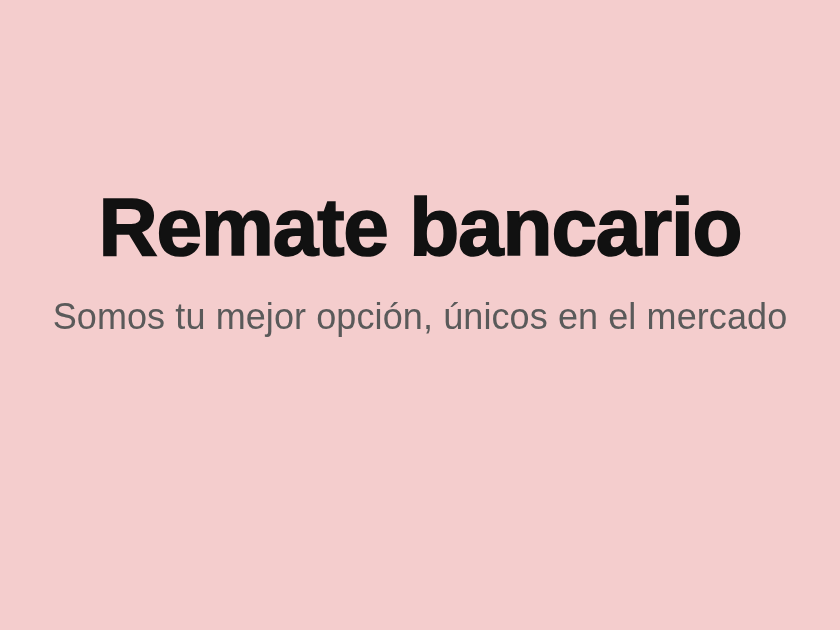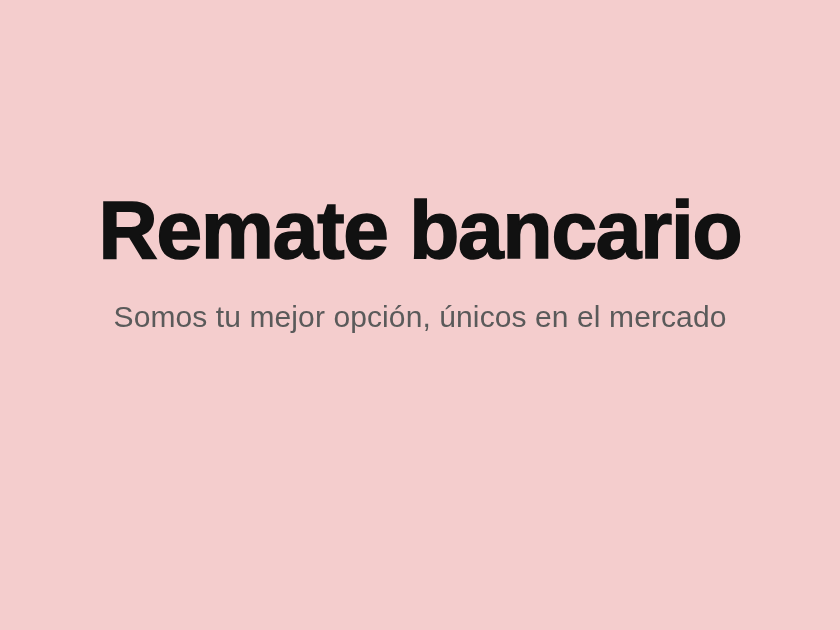--- a/index.html
+++ b/index.html
@@ -59,21 +59,21 @@
     width: 840px;
     margin-top: 31px;
     display: flex;
     justify-content: center;
     overflow: visible;
   }
 
   .hero-subtitle {
     margin: 0;
     font-family: "Liberation Sans", sans-serif;
-    font-size: 30px;
+    font-size: 36px;
     font-weight: 400;
     line-height: 1.0;
     letter-spacing: 0.1px;
     color: #5a5a5a;
     text-align: left;
     white-space: nowrap;
     flex: 0 0 auto;
   }
 </style>
 </head>

